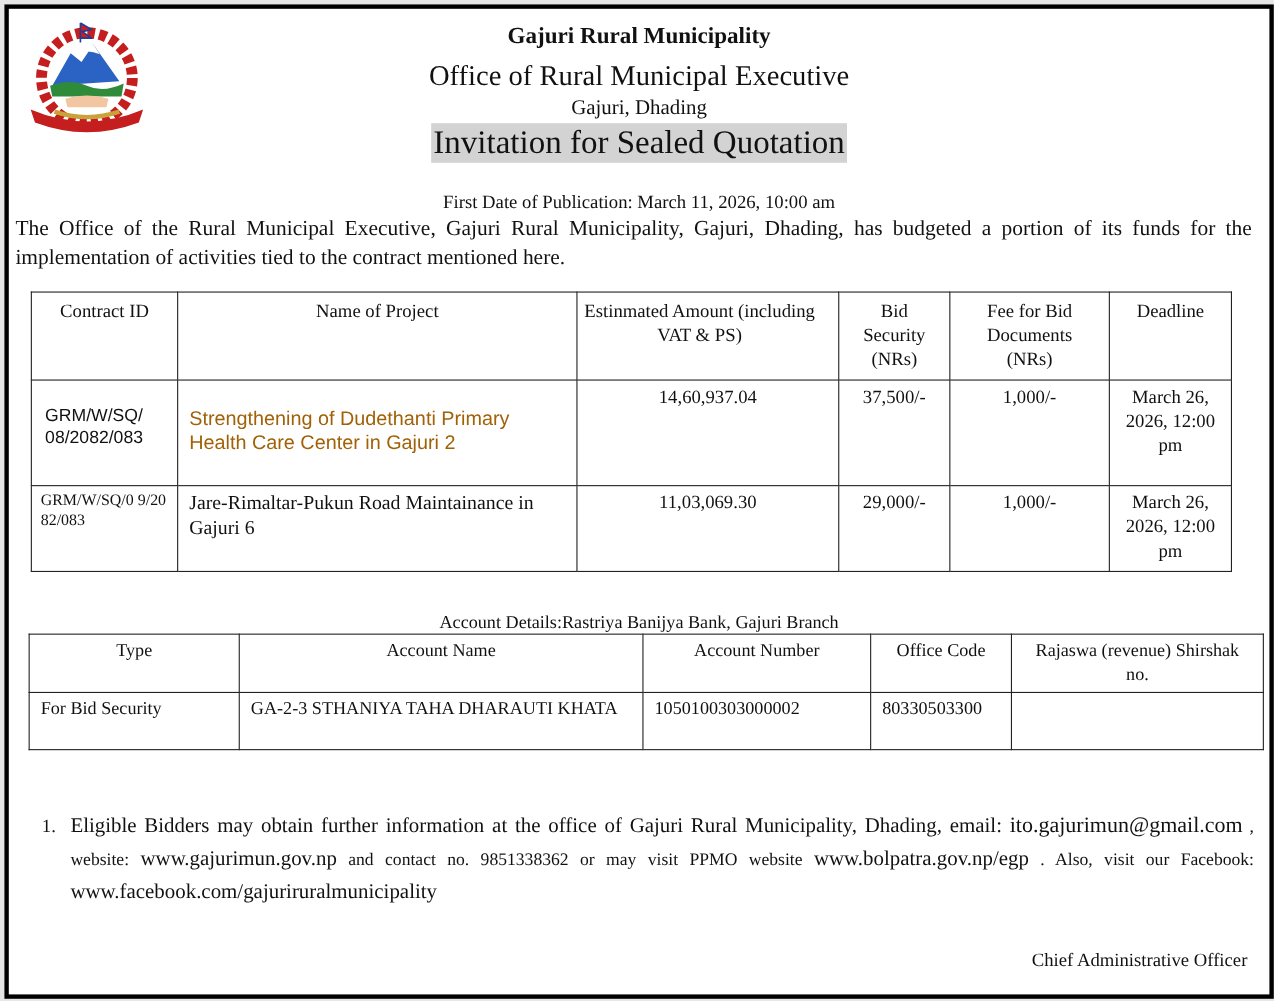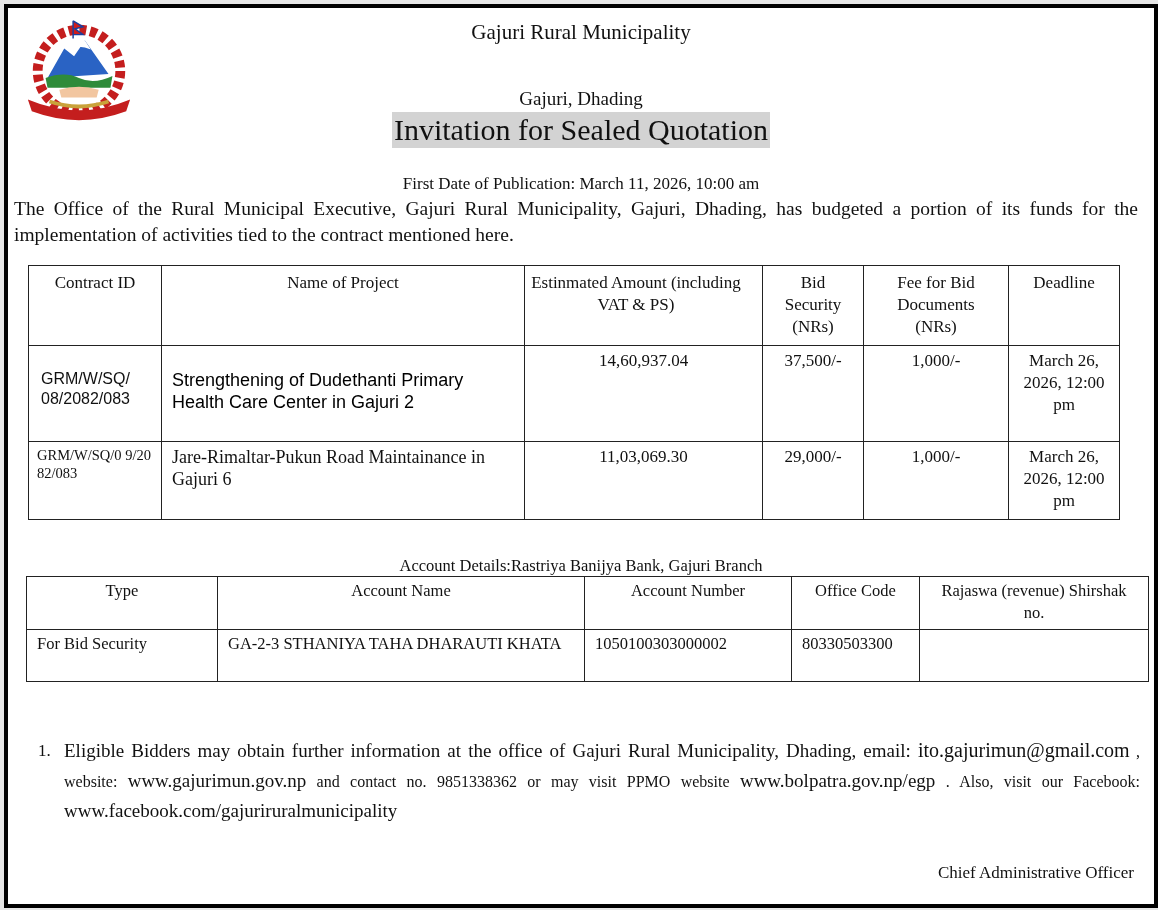--- a/index.html
+++ b/index.html
@@ -6,21 +6,21 @@
   body {
     width: 1158px; height: 910px; background: #e6e6e6; position: relative;
     font-family: "Liberation Serif", "DejaVu Serif", serif; color: #111; overflow: hidden;
   }
   .frame {
     position: absolute; left: 4px; top: 4px; width: 1146px; height: 896px;
     background: #fff; border: 4px solid #000; box-sizing: content-box;
   }
   .emblem { position: absolute; left: 12px; top: 8px; width: 118px; height: 112px; }
   .center { position: absolute; left: 0; width: 1146px; text-align: center; white-space: nowrap; }
-  .h1 { top: 12px; font-size: 21px; }
+  .h1 { top: 12px; font-size: 21px; font-weight: bold; }
   .h2 { top: 46px; font-size: 26px; }
   .h3 { top: 80px; font-size: 19px; }
   .h4 { top: 104px; }
   .h4 span { background: #d3d3d3; font-size: 30px; padding: 0 2px; line-height: 36px; display: inline-block; }
   .pubdate { top: 166px; font-size: 17px; }
   .intro {
     position: absolute; left: 6px; top: 188px; width: 1124px; font-size: 19.5px; line-height: 26px;
     text-align: justify; text-align-last: left;
   }
   table { border-collapse: collapse; position: absolute; }
@@ -52,41 +52,42 @@
     <path d="M28 62 L45 32 L55 40 L66 24 L90 58 Z" fill="#2a63c4"></path>
     <path d="M58 30 L66 24 L72 33 L66 31 Z" fill="#fff"></path>
     <path d="M26 62 Q45 55 60 62 T94 60 L92 72 L28 72 Z" fill="#2e8b3a"></path>
     <path d="M40 74 Q60 68 80 74 L78 82 L42 82 Z" fill="#f2c6a0"></path>
     <path d="M54 4 L54 22 M54 4 L64 10 L56 12 L64 18 L54 18" stroke="#1a3f9e" stroke-width="1.5" fill="#d01c1c"></path>
     <path d="M8 84 Q60 106 112 84 L108 96 Q60 114 12 96 Z" fill="#c41e1e"></path>
     <path d="M30 86 Q60 96 90 86" stroke="#c9a23a" stroke-width="4" fill="none"></path>
   </svg>
 
   <div class="center h1">Gajuri Rural Municipality</div>
+  <div class="center h2">Office of Rural Municipal Executive</div>
   <div class="center h3">Gajuri, Dhading</div>
   <div class="center h4">
     <span>Invitation for Sealed Quotation</span>
   </div>
 
   <div class="center pubdate">First Date of Publication: March 11, 2026, 10:00 am</div>
   <div class="intro">The Office of the Rural Municipal Executive, Gajuri Rural Municipality, Gajuri, Dhading, has budgeted a portion of its funds for the implementation of activities tied to the contract mentioned here.</div>
 
   <table class="t1">
     <tbody>
         <tr style="height:80px">
       <th style="width:132px">Contract ID</th>
       <th style="width:362px">Name of  Project</th>
       <th style="width:210px;padding-left:6px;padding-right:21px">Estinmated Amount (including VAT &amp; PS)</th>
       <th style="width:84px;padding-left:8px;padding-right:8px">Bid Security (NRs)</th>
       <th style="width:116px;padding-left:14px;padding-right:14px">Fee for Bid Documents (NRs)</th>
       <th style="width:110px">Deadline</th>
     </tr>
     <tr style="height:96px">
       <td class="sans" style="font-size:16px;line-height:20px;padding:23px 6px 0 12px;">GRM/W/SQ/ 08/2082/083</td>
-      <td class="sans" style="font-size:18px;line-height:22px;padding:23px 10px 0 10px;color:#000000">Strengthening of Dudethanti Primary Health Care Center in Gajuri 2</td>
+      <td class="sans" style="font-size:18px;line-height:22px;padding:23px 10px 0 10px;color:#a16207">Strengthening of Dudethanti Primary Health Care Center in Gajuri 2</td>
       <td style="text-align:center;padding-top:4px">14,60,937.04</td>
       <td style="text-align:center;padding-top:4px">37,500/-</td>
       <td style="text-align:center;padding-top:4px">1,000/-</td>
       <td style="text-align:center;padding:4px 8px 0 8px">March 26, 2026, 12:00 pm</td>
     </tr>
     <tr style="height:78px">
       <td style="font-size:14.5px;line-height:18px;padding:4px 4px 0 8px;word-break:break-all">GRM/W/SQ/0 9/2082/083</td>
       <td style="font-size:18px;line-height:22px;padding:4px 10px 0 10px">Jare-Rimaltar-Pukun Road Maintainance in Gajuri 6</td>
       <td style="text-align:center;padding-top:4px">11,03,069.30</td>
       <td style="text-align:center;padding-top:4px">29,000/-</td>

